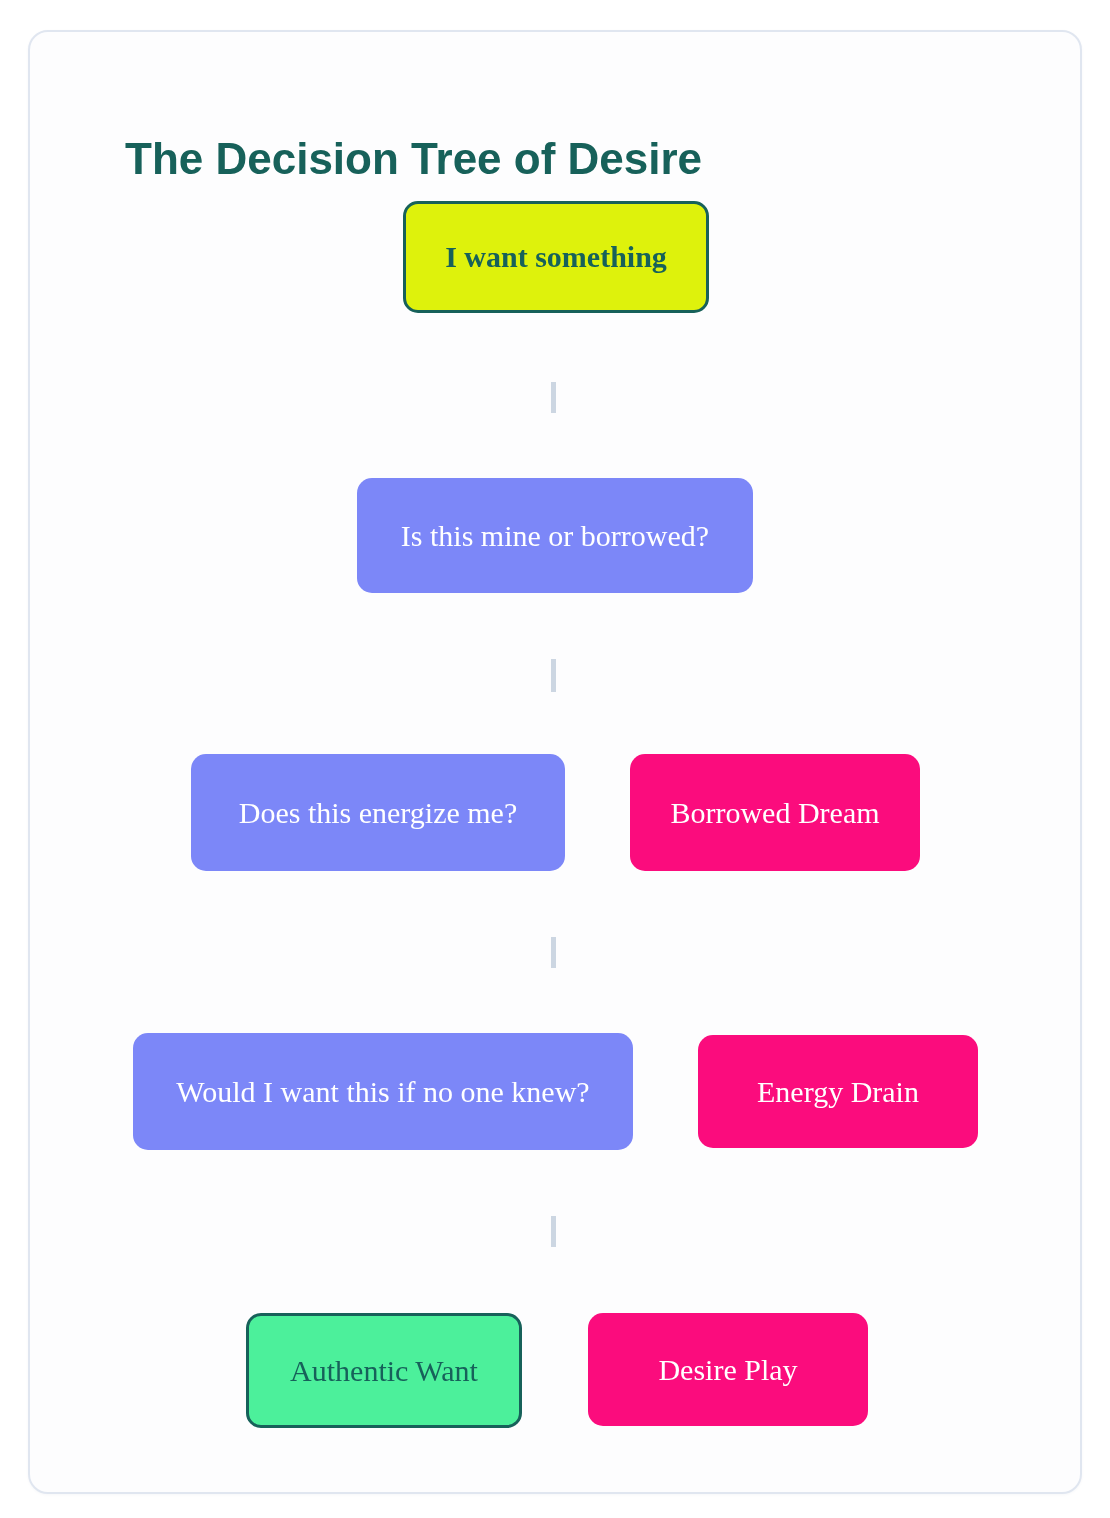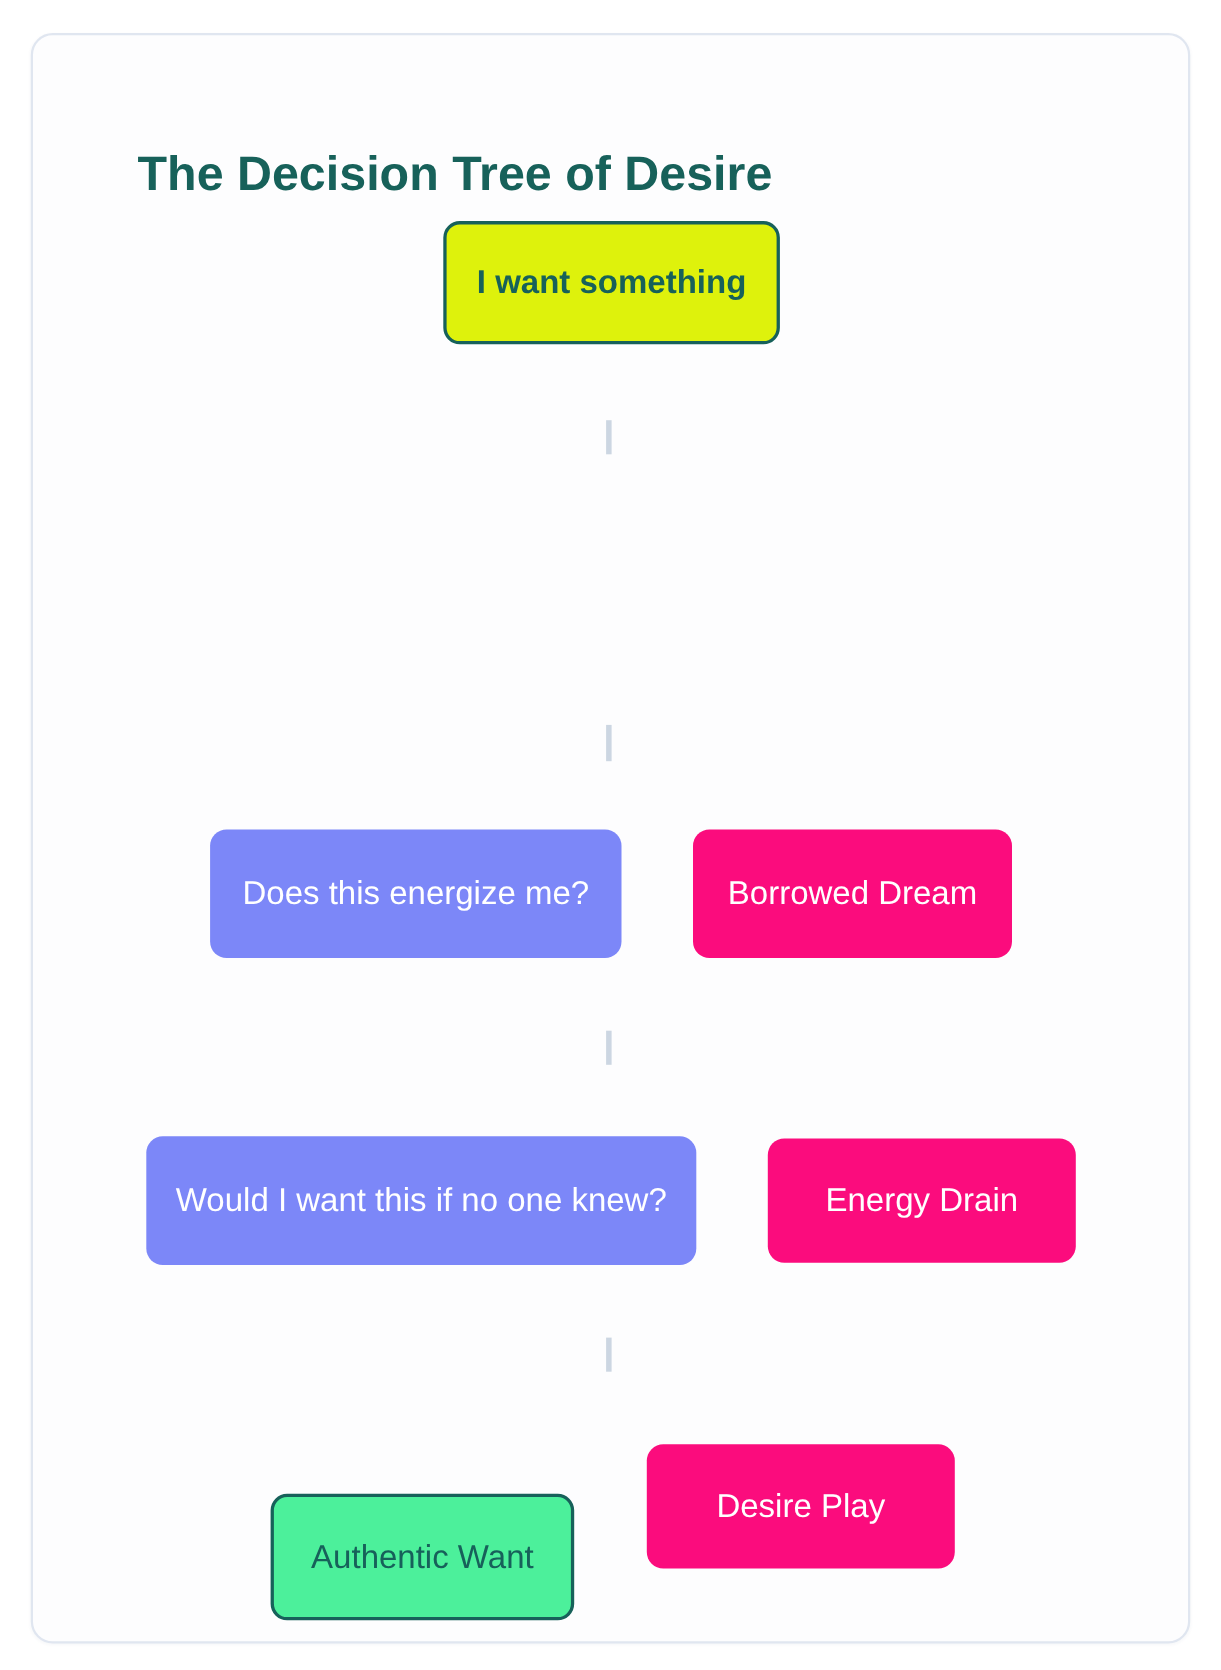--- a/index.html
+++ b/index.html
@@ -43,20 +43,21 @@
     display: flex;
     align-items: center;
     justify-content: center;
     text-align: center;
     border-radius: 15px;
     font-size: 30px;
     line-height: 1.2;
     box-sizing: border-box;
     padding: 0 20px;
     white-space: nowrap;
+    font-family: Liberation Serif, serif;
   }
   .node.start {
     background: var(--yellow, #def20c);
     border: 3px solid var(--teal, #17615a);
     color: var(--teal, #17615a);
     font-weight: 700;
   }
   .node.question {
     background: var(--purple, #7c87f8);
     color: var(--white, #ffffff);
@@ -65,21 +66,20 @@
   .node.outcome {
     background: var(--pink, #fb0c7d);
     color: var(--white, #ffffff);
     font-weight: 400;
   }
   .node.result {
     background: var(--green, #4cf09b);
     border: 3px solid var(--teal, #17615a);
     color: var(--teal, #17615a);
     font-weight: 400;
-    margin-top: 45px;
   }
   .connector {
     position: absolute;
     left: 551px;
     width: 5px;
     background: var(--connector, #ccd6e2);
   }
   
   #n-start     { left: 403px; top: 201px;  width: 306px; height: 112px; }
   #n-q1        { left: 357px; top: 478px;  width: 396px; height: 115px; }
@@ -99,20 +99,21 @@
 
 <div class="stage">
   <div class="card">
     <div class="title">The Decision Tree of Desire</div>
   </div>
 
   <div id="n-start" class="node start">I want something</div>
 
   <div id="c1" class="connector"></div>
 
+  <div id="n-q1" class="node question">Is this mine or borrowed?</div>
 
   <div id="c2" class="connector"></div>
 
   <div id="n-q2" class="node question">Does this energize me?</div>
 
   <div id="n-borrowed" class="node outcome">Borrowed Dream</div>
 
   <div id="c3" class="connector"></div>
 
   <div id="n-energy" class="node outcome">Energy Drain</div>

